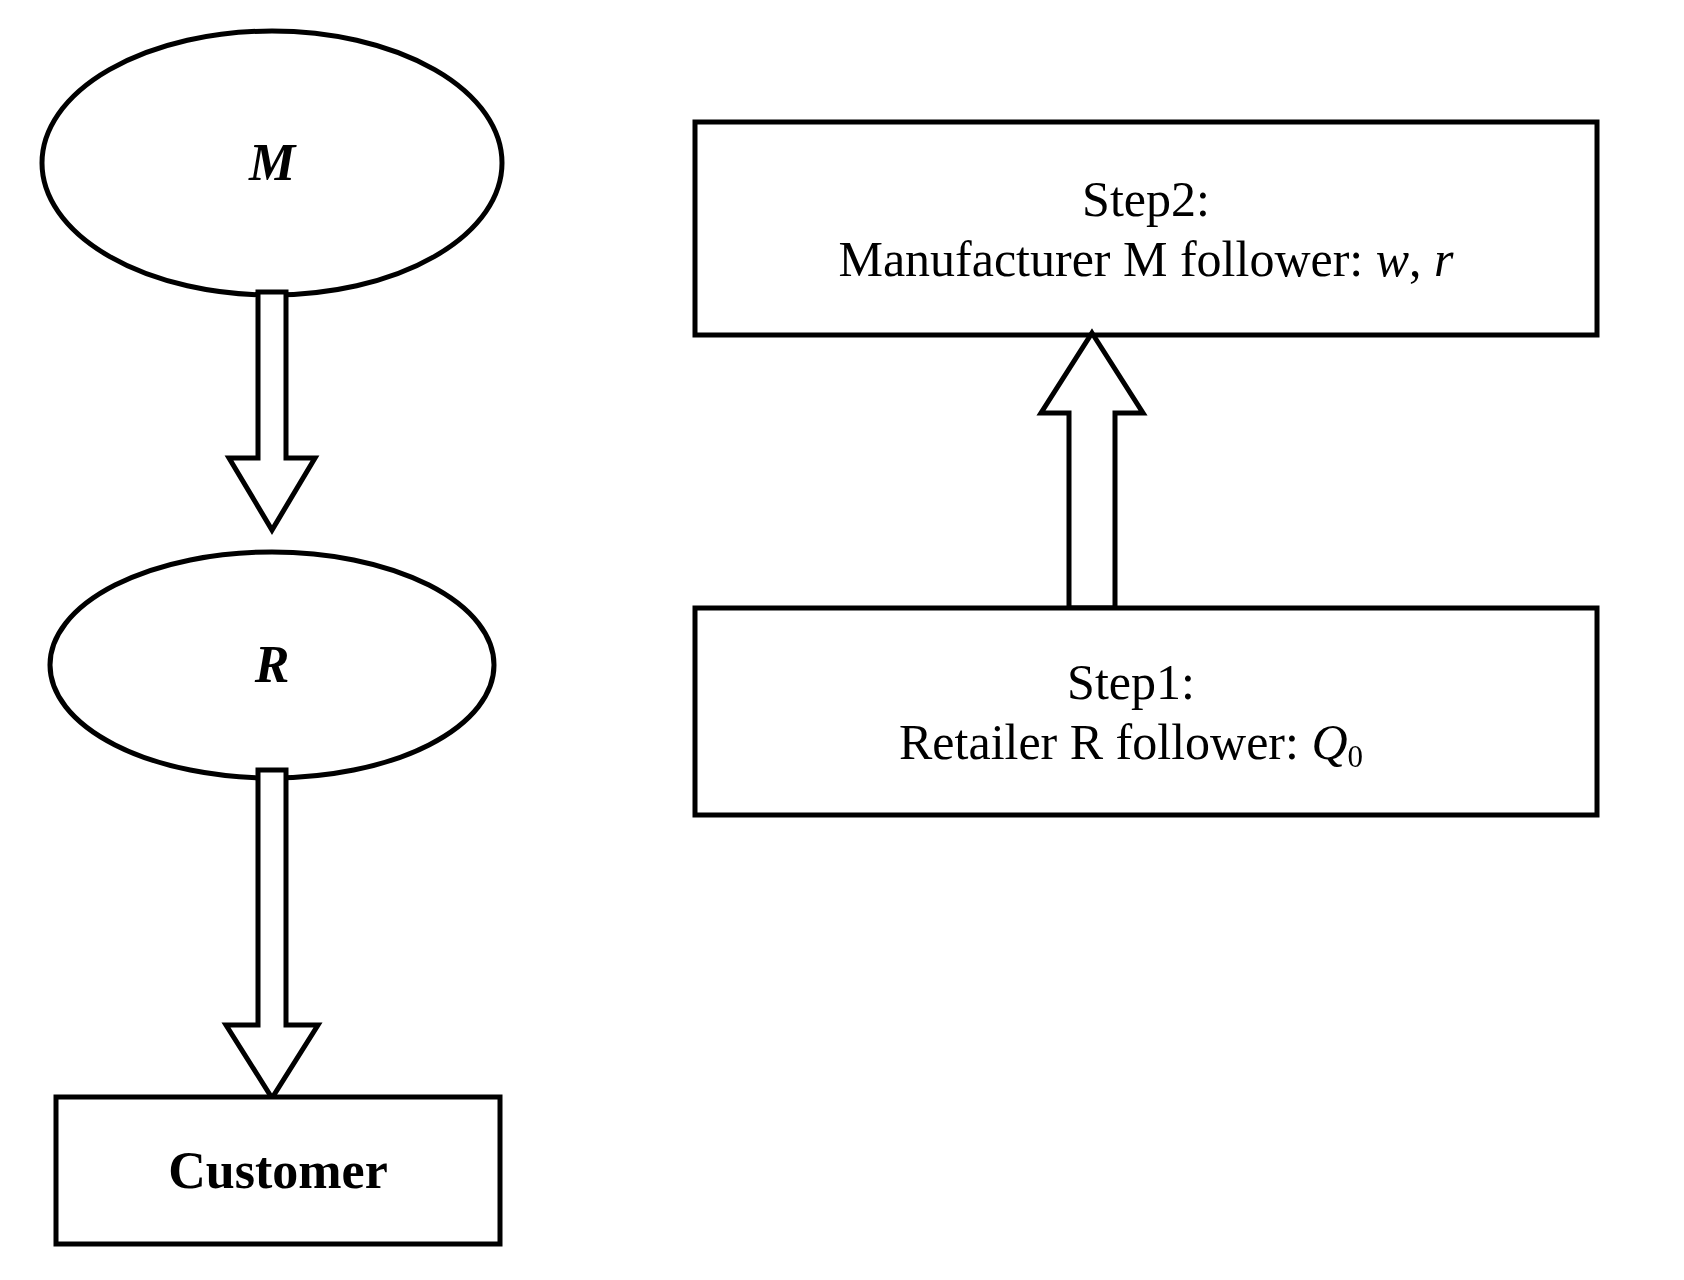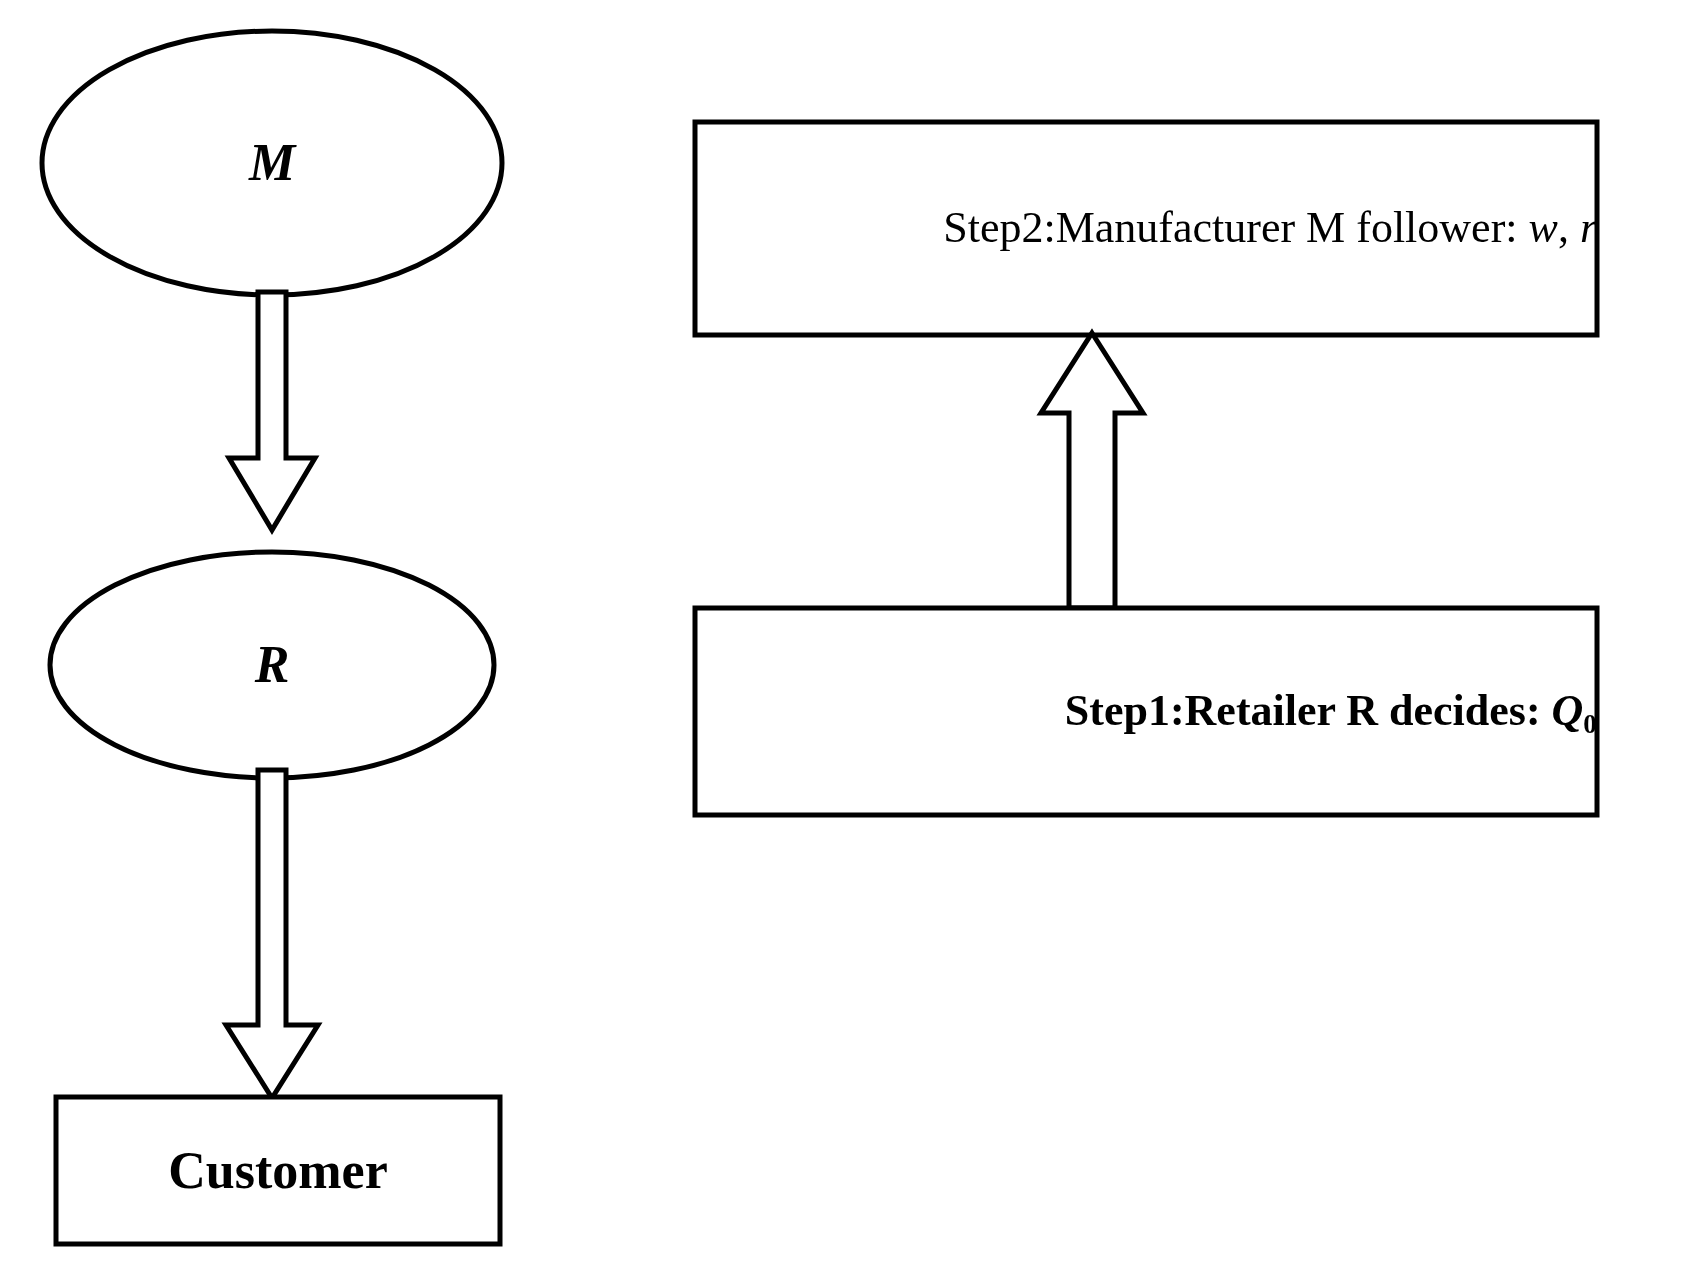--- a/index.html
+++ b/index.html
@@ -46,26 +46,26 @@
     line-height: 1.12;
   }
   .lbl-customer {
     font-weight: bold;
     font-size: 52px;
     line-height: 1.1;
   }
   .box-label {
     position: absolute;
     display: flex;
-    flex-direction: row;
+    flex-direction: column;
     align-items: center;
-    justify-content: flex-end;
+    justify-content: center;
     text-align: center;
     color: #000000;
-    font-size: 44px;
+    font-size: 50px;
     line-height: 1.2;
     pointer-events: none;
   }
   .box-line {
     white-space: nowrap;
   }
   .mathvar {
     font-style: italic;
     font-family: "Liberation Serif", "DejaVu Serif", serif;
   }
@@ -114,20 +114,20 @@
     <div class="lbl-customer">Customer</div>
   </div>
 
   <div class="box-label" style="left:695px; top:122px; width:902px; height:213px;">
     <div class="box-line">Step2:</div>
     <div class="box-line">
       <span>Manufacturer M follower: </span><span class="mathvar">w</span><span>, </span><span class="mathvar">r</span>
     </div>
   </div>
 
-  <div class="box-label" style="left:695px; top:608px; width:902px; height:207px;font-weight:bold;">
+  <div class="box-label" style="left:680px; top:608px; width:902px; height:207px;">
     <div class="box-line">Step1:</div>
     <div class="box-line">
-      <span>Retailer R decides: </span><span class="mathvar"><span>Q</span><sub>0</sub></span>
+      <span>Retailer R follower: </span><span class="mathvar"><span>Q</span><sub>0</sub></span>
     </div>
   </div>
 
 </div>
 
 </body></html>

